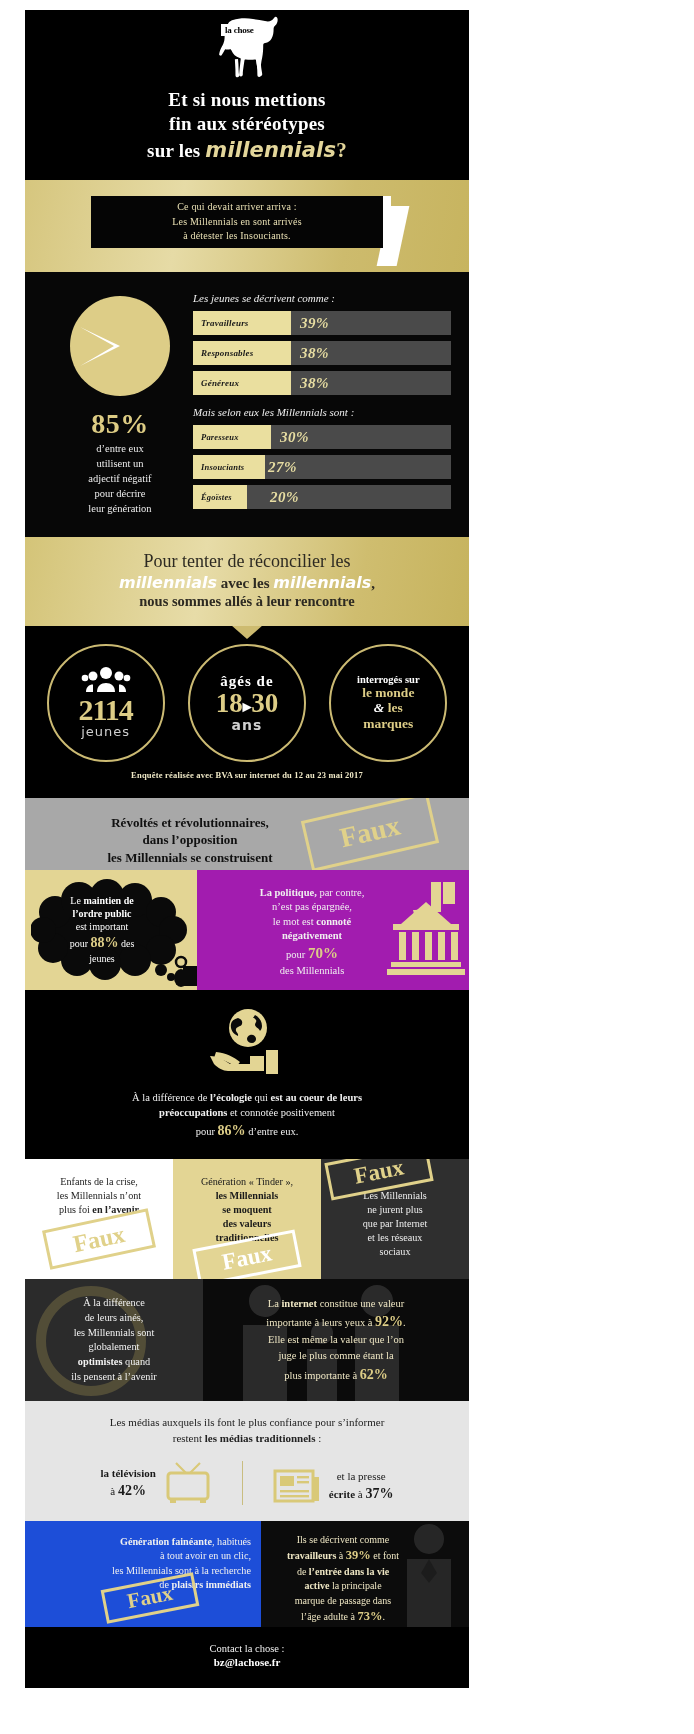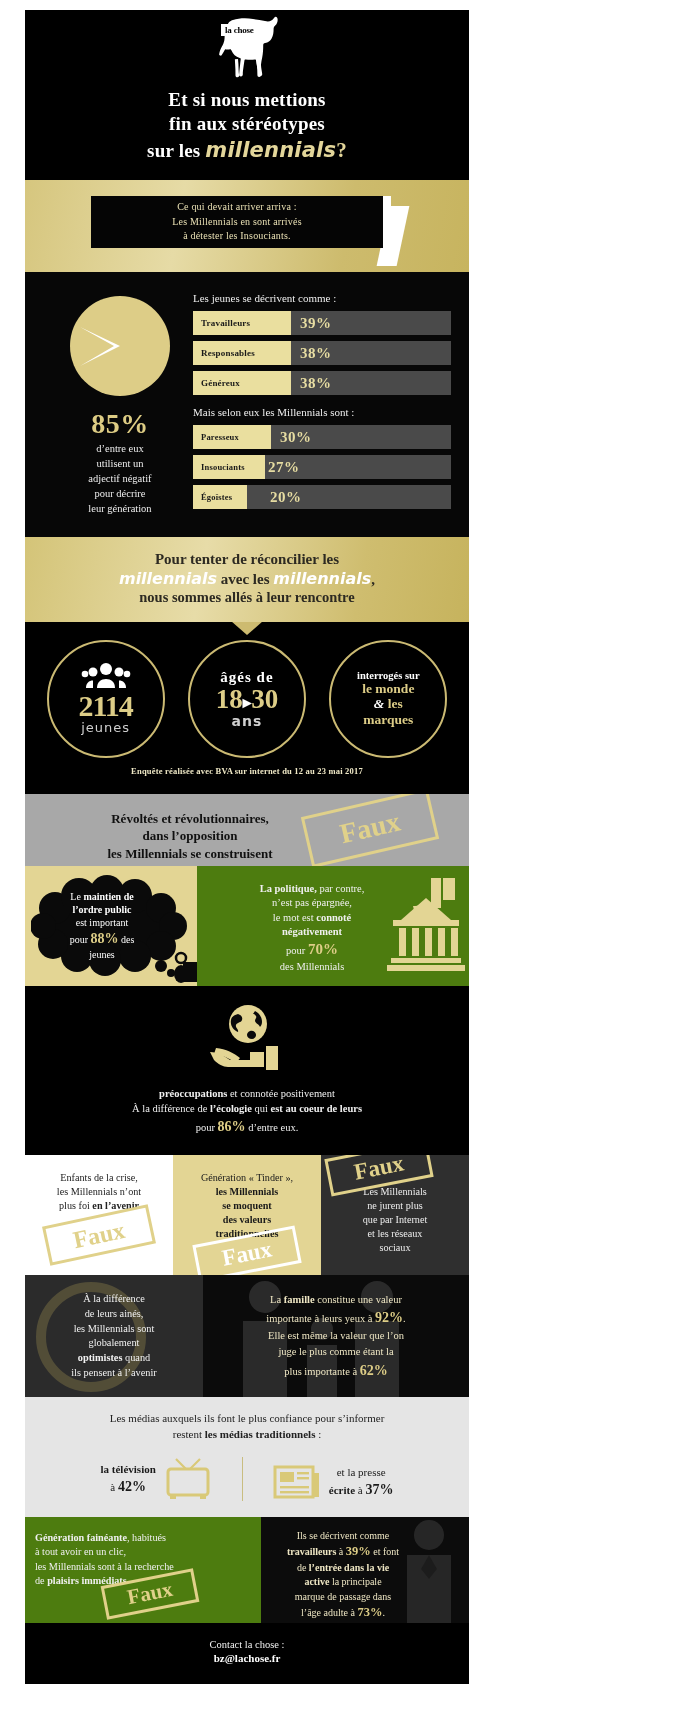--- a/index.html
+++ b/index.html
@@ -55,37 +55,37 @@
     display:flex; align-items:center; justify-content:center;
     text-align:center; font-size:10px; line-height:1.45; letter-spacing:0.2px;
   }
 
   
   .stats { background:#070707; padding: 14px 0 20px 0; display:flex; }
   .stats-left { width: 168px; padding-left:22px; text-align:center; }
   .pie { margin: 8px auto 0 auto; width:104px; height:104px; }
   .big85 { color:#ddcc84; font-size:28px; font-weight:bold; margin-top:10px; letter-spacing:0.5px;}
   .sub85 { color:#eee; font-size:10.5px; line-height:1.42; margin-top:2px; }
-  .stats-right { flex:1; padding-right:18px; }
+  .stats-right { flex:1; padding-right:18px;font-style:italic; }
   .bar-title { color:#efefef; font-size:11px; margin: 6px 0 7px 0; }
   .bar-row { height:24px; margin-bottom:6px; background:#4a4a4a; display:flex; align-items:center; position:relative;}
   .bar-label {
     background:#eadf9f; color:#191919; font-size:9px; font-weight:bold;
     height:24px; display:flex; align-items:center; padding:0 8px;
     letter-spacing:0.2px; flex:none; z-index:2;
   }
   .bar-val { color:#e7dda2; font-weight:bold; font-size:15px; padding-left:9px; letter-spacing:0.5px;}
   .bar-row.second .bar-label { font-size:8.5px; }
 
   
   .reconcile {
     background: linear-gradient(100deg,#d4c478 0%, #e7dca8 40%, #cfbd6f 75%, #c6b35d 100%);
     padding:14px 10px 16px 10px; text-align:center; position:relative;
   }
-  .reconcile .l1 { color:#2d2a22; font-weight:bold; font-size:15px; }
+  .reconcile .l1 { color:#2d2a22; font-weight:normal; font-size:18px; }
   .reconcile .l2 { font-size:15px; margin-top:1px; color:#2d2a22; font-weight:bold;}
   .reconcile .l2 .hand { color:#ffffff; font-size:16px; font-weight:bold; }
   .reconcile .l3 { color:#2d2a22; font-weight:bold; font-size:14.5px; margin-top:1px; }
 
   
   .circles { background:#000; padding: 18px 0 8px 0; position:relative; }
   .notch { position:absolute; left:50%; top:-1px; transform:translateX(-50%);
            width:0;height:0;border-left:16px solid transparent;border-right:16px solid transparent;
            border-top:14px solid #cdbb70; }
   .circ-row { display:flex; justify-content:space-around; align-items:center; padding:0 10px; }
@@ -111,21 +111,21 @@
     transform: rotate(-13deg);
   }
   .stamp.white-s { border-color:#ffffff; color:#ffffff; }
 
   
   .two-cards { display:flex; background:#000; }
   .card-order { width:172px; height:120px; background:#e3d594; position:relative; }
   .cloud-text { position:absolute; left:14px; top:24px; width:126px; text-align:center;
                 color:#fff; font-size:10px; line-height:1.34; z-index:3;}
   .cloud-text .pct { color:#ddcd87; font-weight:bold; font-size:14px;}
-  .card-pol { flex:1; background:#4d7c0f; height:120px; position:relative; }
+  .card-pol { flex:1; background:#a21caf; height:120px; position:relative; }
   .pol-text { position:absolute; left:10px; top:16px; width:210px; text-align:center;
               color:#f0f0f0; font-size:10.5px; line-height:1.38;}
   .pol-text .pct { color:#ddcd87; font-weight:bold; font-size:15px;}
 
   
   .eco { background:#000; padding:16px 0 18px 0; text-align:center;}
   .eco-txt { color:#f0f0f0; font-size:10.5px; line-height:1.48; margin-top:8px; padding:0 22px;}
   .eco-txt .pct { color:#ddcd87; font-weight:bold; font-size:14px;}
 
   
@@ -149,22 +149,22 @@
   .media { background:#e5e5e5; padding:14px 0 16px 0; text-align:center;}
   .media-head { color:#222; font-size:11px; line-height:1.45;}
   .media-row { display:flex; align-items:flex-end; justify-content:center; margin-top:14px; gap:12px;}
   .m-item { display:flex; align-items:center; gap:8px; padding:0 18px;}
   .m-lbl { color:#1a1a1a; font-size:11px; line-height:1.4;}
   .m-lbl .pct { font-weight:bold; font-size:14px;}
   .m-div { width:1px; height:44px; background:#c9bd80; }
 
   
   .bottom2 { display:flex; height:106px; }
-  .b1 { width:236px; background:#4d7c0f; position:relative; padding:14px 10px 0 10px;
-        text-align:left; color:#f0f0f0; font-size:10.2px; line-height:1.4;}
+  .b1 { width:236px; background:#1d4ed8; position:relative; padding:14px 10px 0 10px;
+        text-align:right; color:#f0f0f0; font-size:10.2px; line-height:1.4;}
   .b2 { flex:1; background:#0c0c0c; position:relative; overflow:hidden;
         padding:12px 12px 0 12px; text-align:center; color:#efe7c4; font-size:10px; line-height:1.42;}
   .b2 .pct { color:#ddcd87; font-weight:bold; font-size:12.5px;}
 
   
   .footer { background:#000; padding:16px 0 20px 0; text-align:center;}
   .f-l1 { color:#f2f2f2; font-size:10.5px;}
   .f-l2 { color:#fff; font-weight:bold; font-size:11px; margin-top:2px;}
 </style>
 </head>
@@ -381,22 +381,22 @@
         <path d="M42 29c3-1 6 1 6 4 0 2-2 4-4 4-3 0-5-2-5-4 0-2 1-3 3-4z"></path>
       </g>
       <g fill="#e3d594">
         <path d="M2 50c8 0 14 4 20 8h20v7H20c-5 0-10-3-14-7z"></path>
         <path d="M8 46c10 1 18 5 24 10l-4 5c-7-5-14-8-22-9z"></path>
         <rect x="58" y="44" width="12" height="24"></rect>
         <path d="M42 50h14v15H42z"></path>
       </g>
     </svg>
     <div class="eco-txt">
+      <div><span>À la différence de </span><b>l’écologie</b><span> qui </span><b>est au coeur de leurs</b></div>
       <div><b>préoccupations</b><span> et connotée positivement</span></div>
-      <div><span>À la différence de </span><b>l’écologie</b><span> qui </span><b>est au coeur de leurs</b></div>
       <div><span>pour </span><span class="pct">86%</span><span> d’entre eux.</span></div>
     </div>
   </div>
 
   <div class="blk three">
     <div class="t-col t1">
       <div>Enfants de la crise,</div>
       <div>les Millennials n’ont</div>
       <div><span>plus foi </span><b>en l’avenir</b></div>
       <div class="stamp" style="left:20px;top:60px;width:108px;height:40px;font-size:24px;transform:rotate(-12deg)">Faux</div>
@@ -444,21 +444,21 @@
               <path d="M128 46h44v76h-44z"></path>
           <rect x="132" y="92" width="14" height="30"></rect>
               <rect x="154" y="92" width="14" height="30"></rect>
           <circle cx="95" cy="54" r="11"></circle>
               <path d="M80 70h30v52H80z"></path>
           <rect x="83" y="98" width="10" height="24"></rect>
               <rect x="97" y="98" width="10" height="24"></rect>
         </g>
       </svg>
       <div class="f-txt">
-        <div><span>La </span><b>famille</b><span> constitue une valeur</span></div>
+        <div><span>La </span><b>internet</b><span> constitue une valeur</span></div>
         <div><span>importante à leurs yeux à </span><span class="pct">92%</span><span>.</span></div>
         <div>Elle est même la valeur que l’on</div>
         <div>juge le plus comme étant la</div>
         <div><span>plus importante à </span><span class="pct">62%</span></div>
       </div>
     </div>
   </div>
 
   <div class="blk media">
     <div class="media-head">

